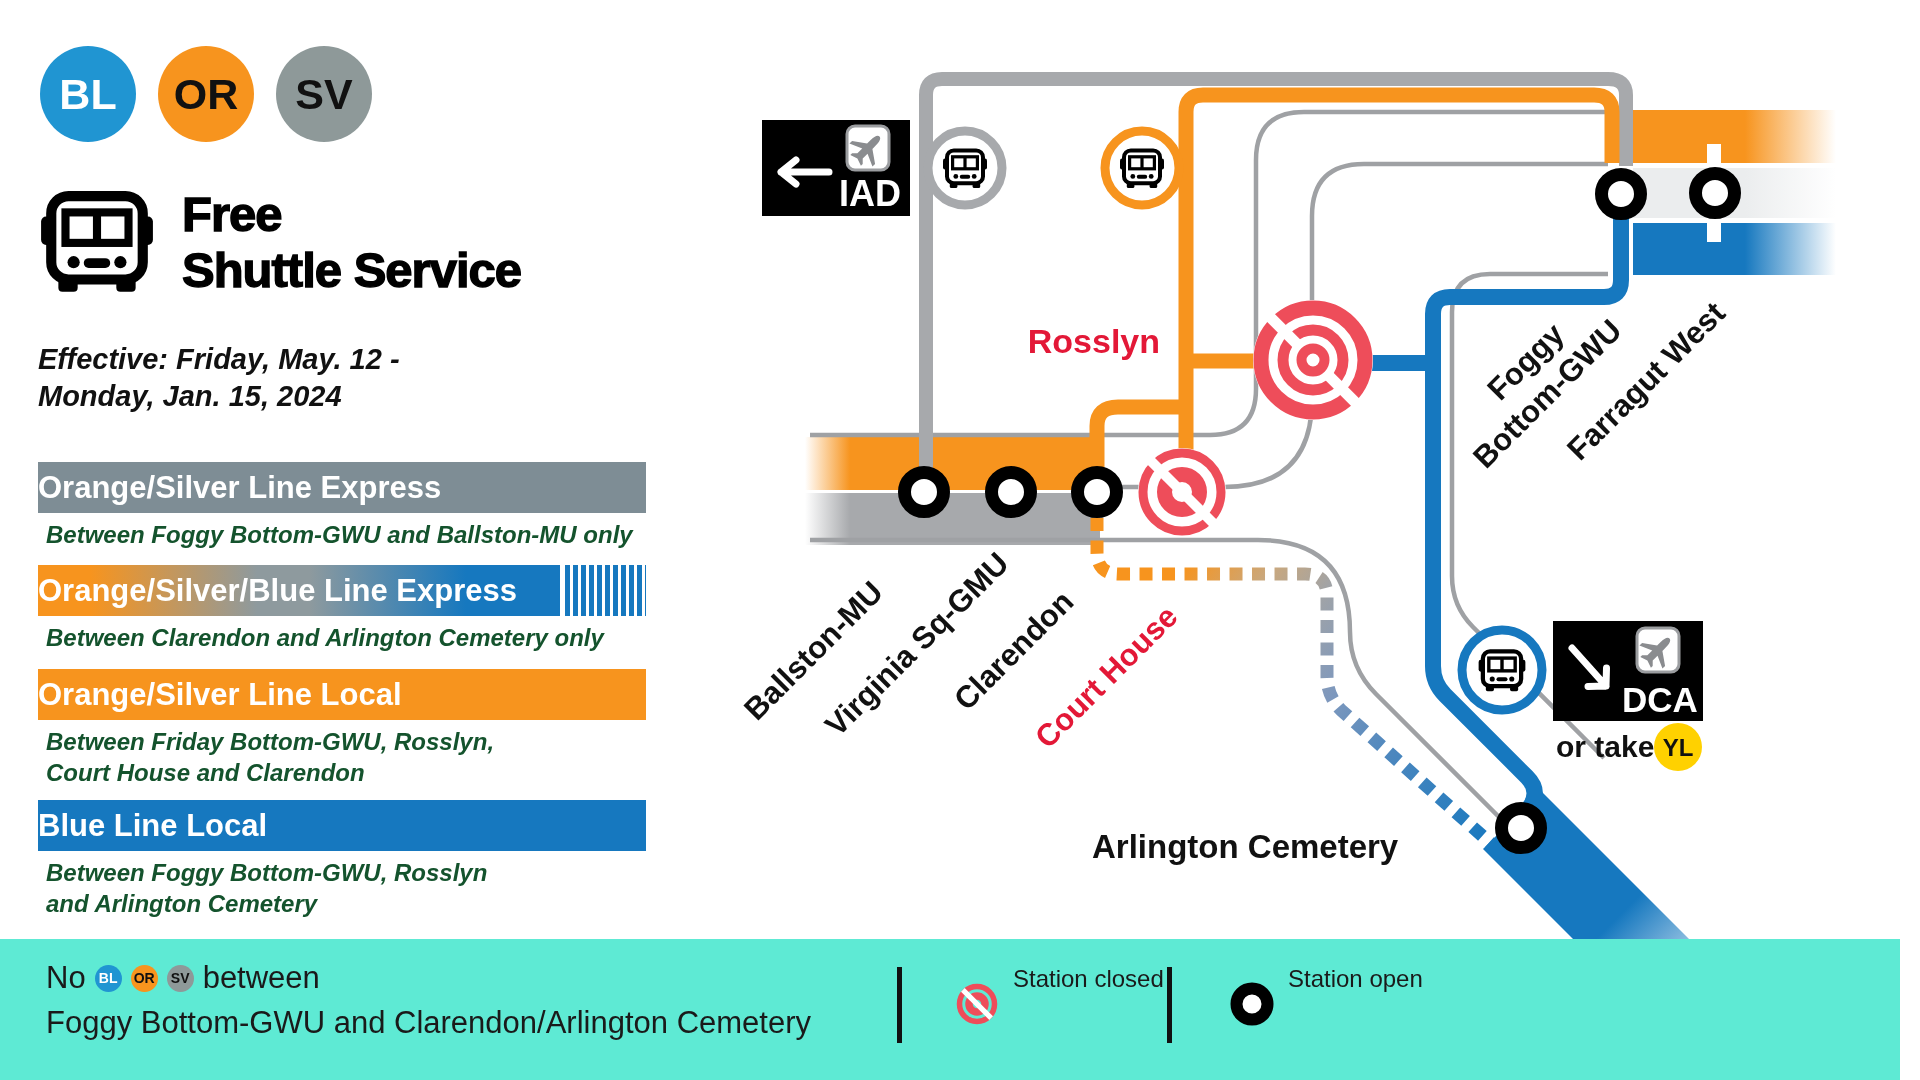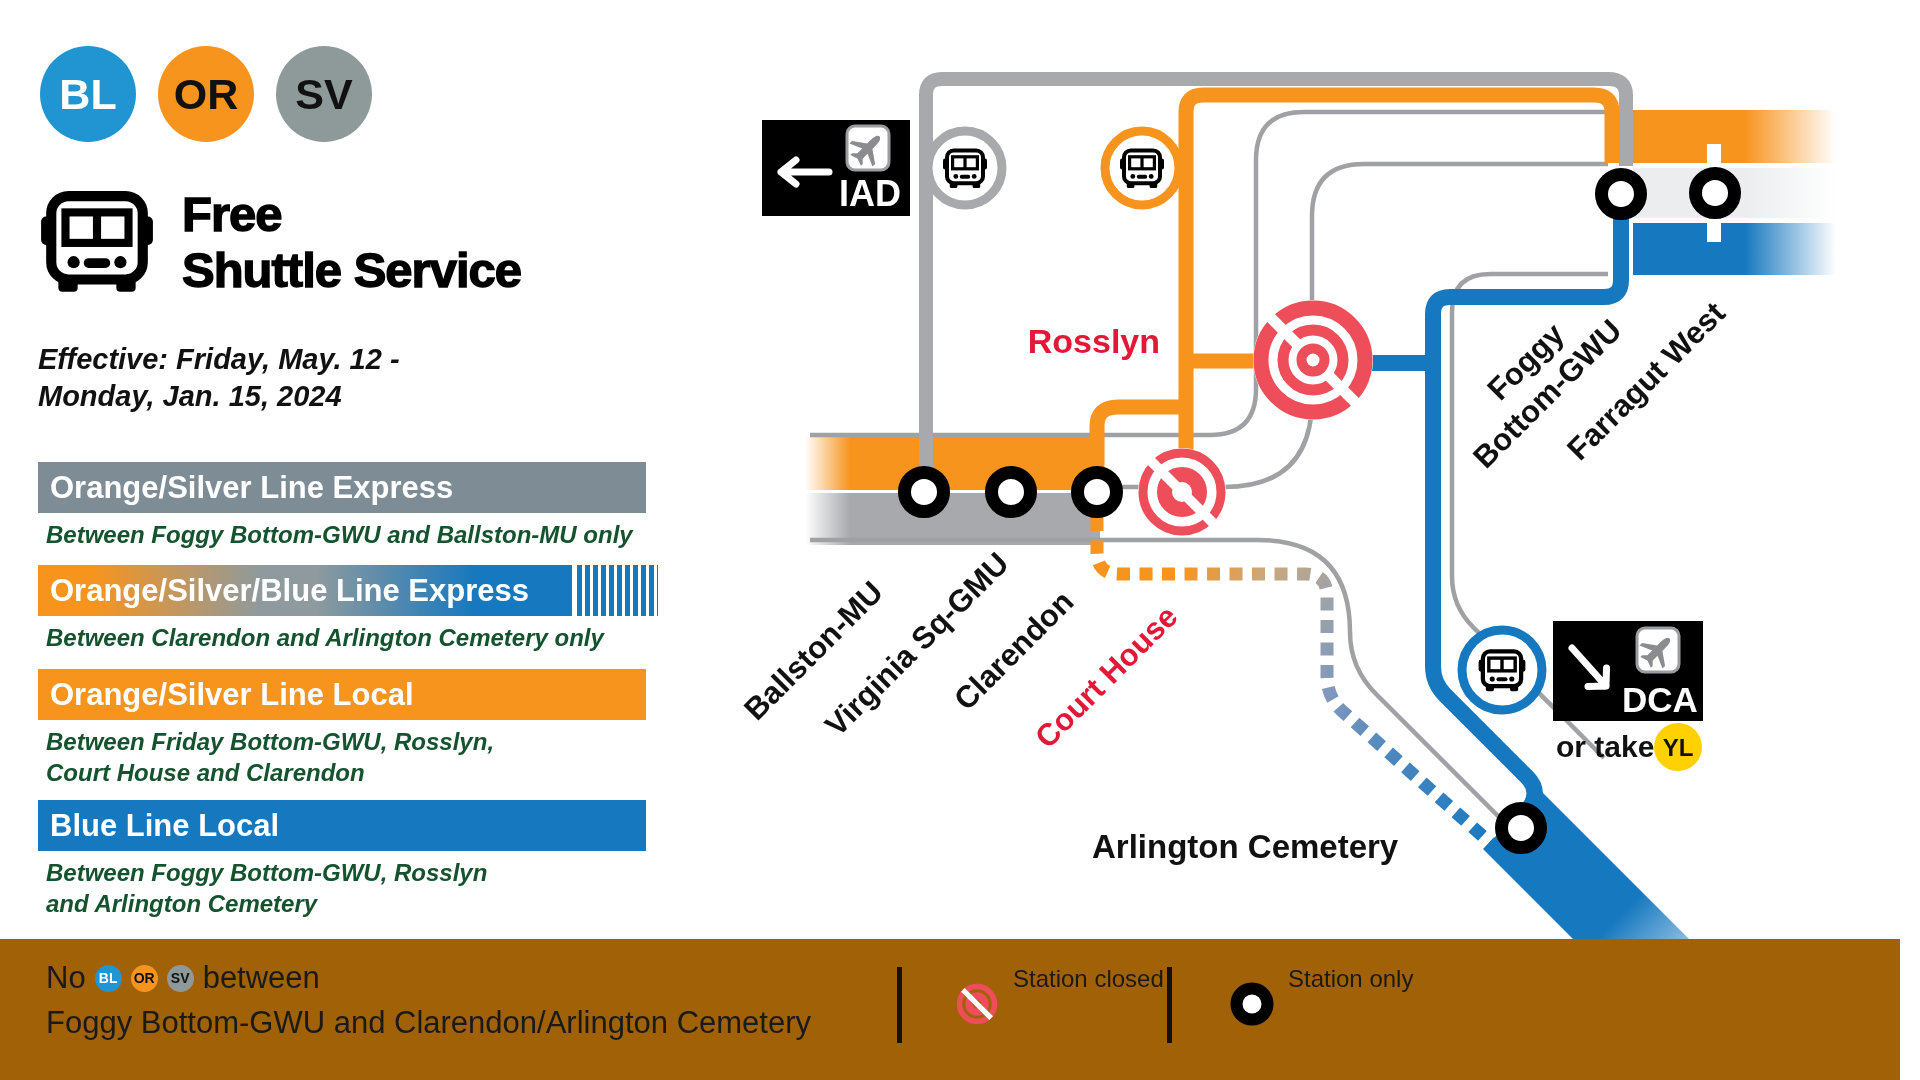--- a/index.html
+++ b/index.html
@@ -13,31 +13,31 @@
   .badge.bl{left:40px;background:#2095d2;color:#fff;}
   .badge.or{left:158px;background:#f7941e;color:#111;}
   .badge.sv{left:276px;background:#8e9999;color:#111;}
   
   .title{position:absolute;left:182px;top:186px;font-size:49px;line-height:56px;
          font-weight:bold;color:#000;letter-spacing:-1px;-webkit-text-stroke:1.4px #000;}
   .effective{position:absolute;left:38px;top:341px;font-size:29px;line-height:37px;
              font-style:italic;font-weight:bold;color:#111;}
   
   .svc-bar{position:absolute;left:38px;width:608px;height:51px;display:flex;}
-  .svc-bar .fill{flex:1;display:flex;align-items:center;padding-left:12px;
+  .svc-bar .fill{flex:1;display:flex;align-items:center;padding-left:0;
                  color:#fff;font-size:31px;font-weight:bold;}
   .svc-bar.silver .fill{background:#7e8d95;}
   .svc-bar.multi .fill{flex:0 0 522px;background:linear-gradient(90deg,#f7941e 0%,#f7941e 10%,#8e9a9e 42%,#8e9a9e 52%,#1678bf 82%,#1678bf 100%);}
   .svc-bar.orange .fill{background:#f7941e;}
   .svc-bar.blue .fill{background:#1678bf;}
   .stripes{flex:0 0 81px;margin-left:5px;height:51px;
            background:repeating-linear-gradient(90deg,#1678bf 0,#1678bf 5px,#fff 5px,#fff 8px);}
   .svc-desc{position:absolute;left:46px;font-size:24px;line-height:31px;font-weight:bold;color:#14532d;font-style:italic;}
   
-  .footer{position:absolute;left:0;top:939px;width:1920px;height:141px;background:#a16207;}
+  .footer{position:absolute;left:0;top:939px;width:1920px;height:141px;background:#5eead4;}
   .f-line1{position:absolute;left:46px;top:24px;height:30px;font-size:31px;display:flex;align-items:center;gap:9px;}
   .f-line2{position:absolute;left:46px;top:66px;font-size:31px;}
   .chip{display:inline-flex;width:27px;height:27px;border-radius:50%;
         align-items:center;justify-content:center;font-size:14px;font-weight:bold;}
   .chip.bl{background:#2095d2;color:#fff;}
   .chip.or{background:#f7941e;color:#111;}
   .chip.sv{background:#8e9999;color:#111;}
   .divider{position:absolute;top:967px;width:5px;height:76px;background:#111;}
   .legend-label{position:absolute;top:965px;font-size:24px;text-align:right;}
   svg text{font-family:"Liberation Sans",sans-serif;}
@@ -320,15 +320,15 @@
   <svg class="abs" style="left:953px;top:980px;" width="48" height="48" viewBox="-24 -24 48 48">
     <circle r="17.5" fill="none" stroke="#ee4d5a" stroke-width="5.5"></circle>
     <circle r="8" fill="none" stroke="#ee4d5a" stroke-width="7.5"></circle>
     <rect x="-20" y="-2.6" width="40" height="5.2" fill="#fff" transform="rotate(45)"></rect>
   </svg>
   <div class="legend-label" style="left:1013px;">Station closed</div>
 
   <svg class="abs" style="left:1228px;top:980px;" width="48" height="48" viewBox="-24 -24 48 48">
     <circle r="15.5" fill="#fff" stroke="#000" stroke-width="12"></circle>
   </svg>
-  <div class="legend-label" style="left:1288px;">Station only</div>
+  <div class="legend-label" style="left:1288px;">Station open</div>
 
 </div>
 
 </body></html>

